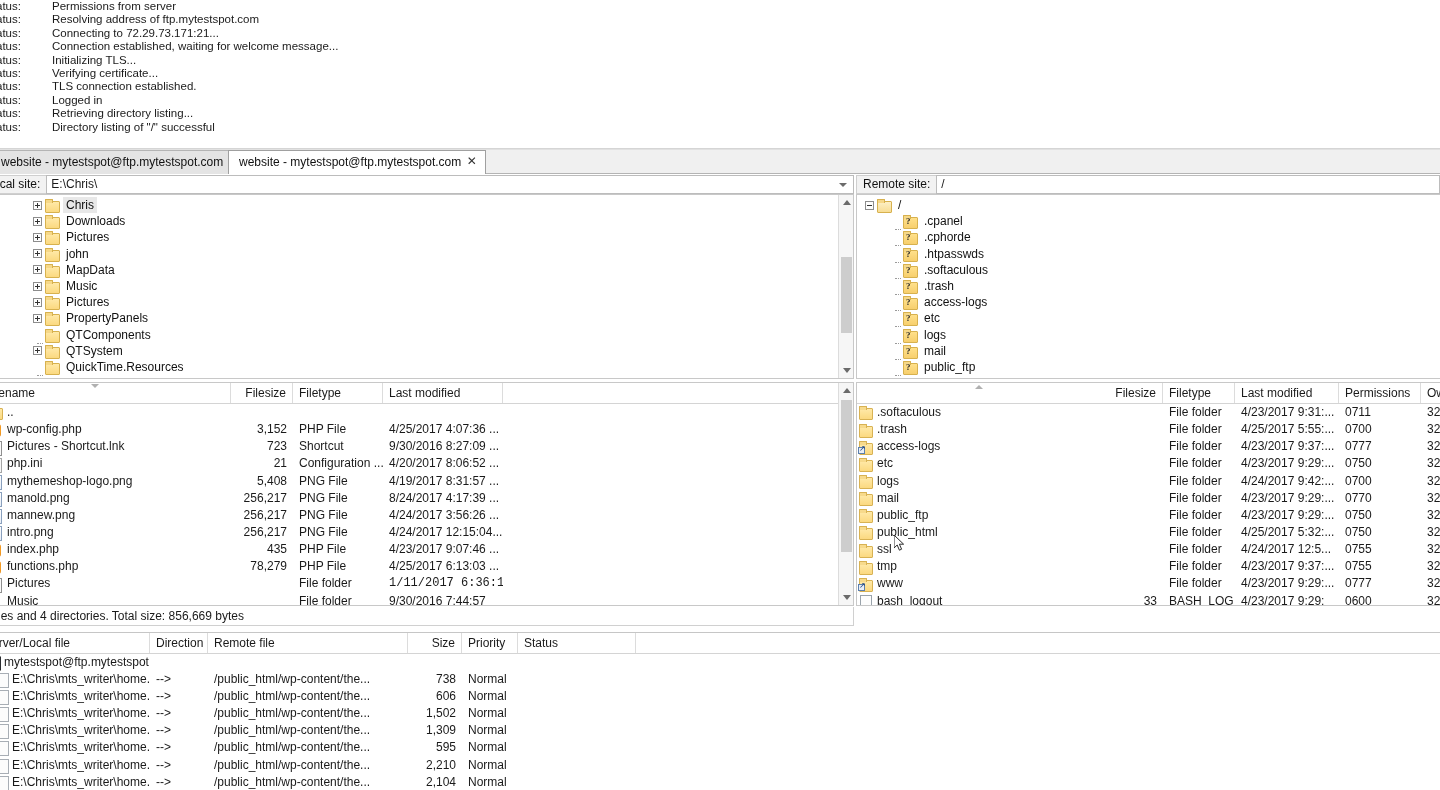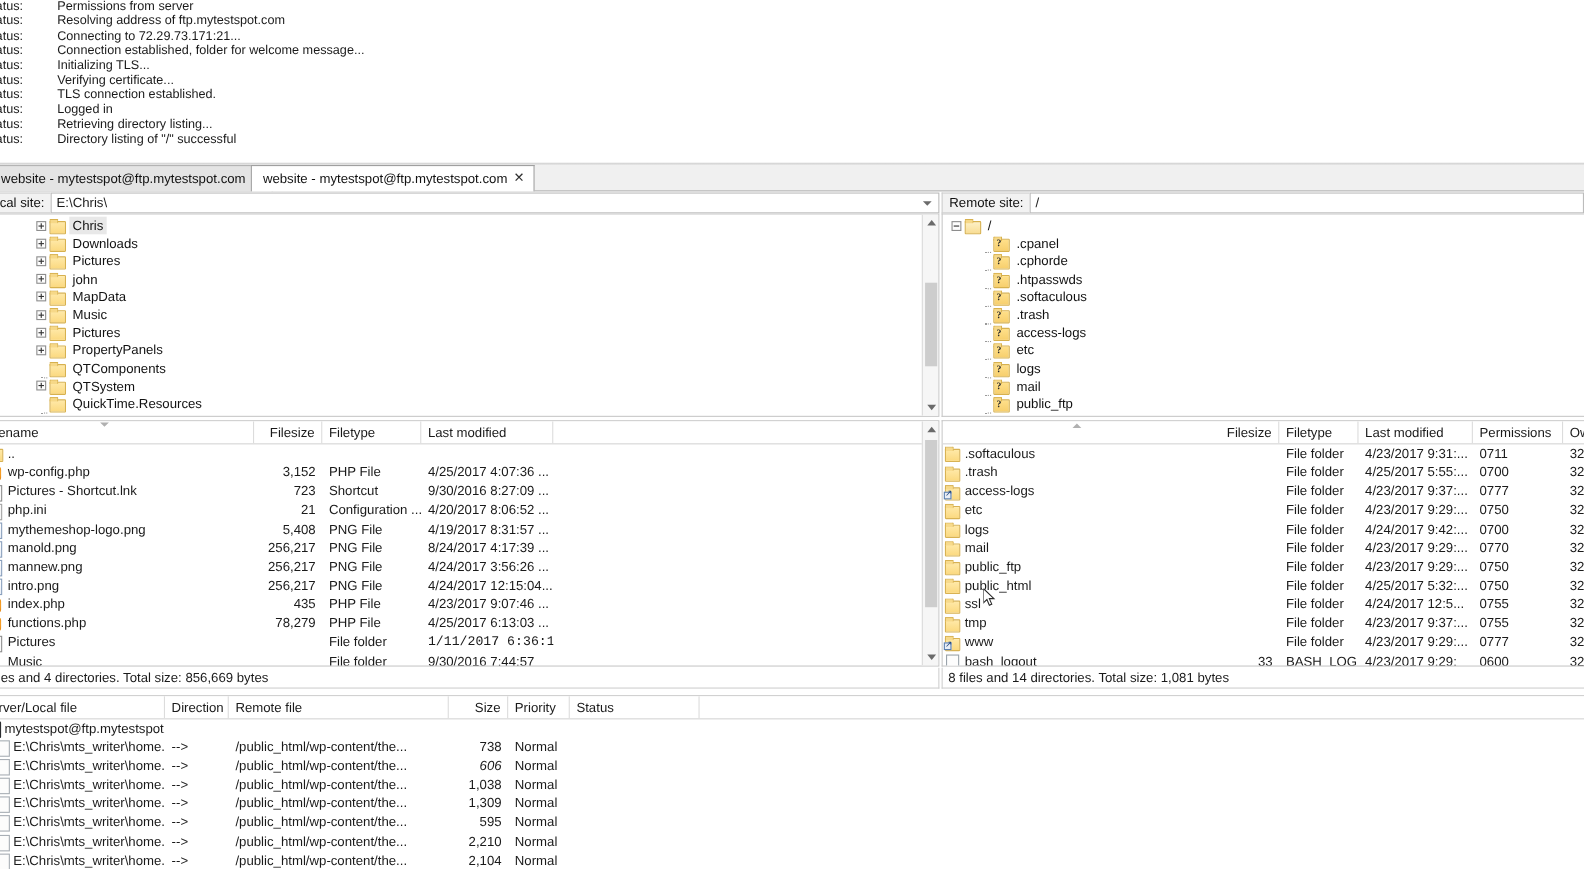--- a/index.html
+++ b/index.html
@@ -311,21 +311,21 @@
 </style>
 </head>
 <body>
 
 <div class="app">
 
   <div class="log" id="log">
       <div class="log-row"><span class="log-label">atus:</span><span class="log-msg">Permissions from server</span></div>
       <div class="log-row"><span class="log-label">atus:</span><span class="log-msg">Resolving address of ftp.mytestspot.com</span></div>
       <div class="log-row"><span class="log-label">atus:</span><span class="log-msg">Connecting to 72.29.73.171:21...</span></div>
-      <div class="log-row"><span class="log-label">atus:</span><span class="log-msg">Connection established, folder for welcome message...</span></div>
+      <div class="log-row"><span class="log-label">atus:</span><span class="log-msg">Connection established, waiting for welcome message...</span></div>
       <div class="log-row"><span class="log-label">atus:</span><span class="log-msg">Initializing TLS...</span></div>
       <div class="log-row"><span class="log-label">atus:</span><span class="log-msg">Verifying certificate...</span></div>
       <div class="log-row"><span class="log-label">atus:</span><span class="log-msg">TLS connection established.</span></div>
       <div class="log-row"><span class="log-label">atus:</span><span class="log-msg">Logged in</span></div>
       <div class="log-row"><span class="log-label">atus:</span><span class="log-msg">Retrieving directory listing...</span></div>
       <div class="log-row"><span class="log-label">atus:</span><span class="log-msg">Directory listing of "/" successful</span></div>
     </div>
 
   <div class="tabstrip">
     <div class="tab" id="tab0">
@@ -732,21 +732,20 @@
           <div class="lcell right" style="left: 248px; width: 58px;">33</div>
           <div class="lcell" style="left: 306px; width: 72px;">BASH_LOG</div>
           <div class="lcell" style="left: 378px; width: 104px;">4/23/2017 9:29:</div>
           <div class="lcell" style="left: 482px; width: 82px;">0600</div>
           <div class="lcell" style="left: 564px; width: 46px;">3205 3</div>
         </div>
       </div>
   </div>
 
   <div class="lstatus local">files and 4 directories. Total size: 856,669 bytes</div>
-  <div class="lstatus remote">8 files and 14 directories. Total size: 1,081 bytes</div>
 
   <div class="queue">
     <div class="qhead" id="queueHead">
         <div class="hcell" style="left: 0px; width: 164px;">erver/Local file</div>
         <div class="hcell" style="left: 164px; width: 58px;">Direction</div>
         <div class="hcell" style="left: 222px; width: 200px;">Remote file</div>
         <div class="hcell right" style="left: 422px; width: 54px;">Size</div>
         <div class="hcell" style="left: 476px; width: 56px;">Priority</div>
         <div class="hcell" style="left: 532px; width: 118px;">Status</div>
       </div>
@@ -767,30 +766,30 @@
           <div class="qcell" style="left: 222px; width: 200px;">/public_html/wp-content/the...</div>
           <div class="qcell right" style="left: 422px; width: 54px;">738</div>
           <div class="qcell" style="left: 476px; width: 56px;">Normal</div>
           <div class="qcell" style="left: 532px; width: 118px;"></div>
         </div>
         <div class="qrow">
           <span class="qicon file" style="left: 10px;"></span>
           <div class="qcell" style="left: 0px; width: 164px; padding-left: 26px;">E:\Chris\mts_writer\home...</div>
           <div class="qcell" style="left: 164px; width: 58px;">--&gt;</div>
           <div class="qcell" style="left: 222px; width: 200px;">/public_html/wp-content/the...</div>
-          <div class="qcell right" style="left: 422px; width: 54px; font-style: italic;">606</div>
+          <div class="qcell right" style="left: 422px; width: 54px;">606</div>
           <div class="qcell" style="left: 476px; width: 56px;">Normal</div>
           <div class="qcell" style="left: 532px; width: 118px;"></div>
         </div>
         <div class="qrow">
           <span class="qicon file" style="left: 10px;"></span>
           <div class="qcell" style="left: 0px; width: 164px; padding-left: 26px;">E:\Chris\mts_writer\home...</div>
           <div class="qcell" style="left: 164px; width: 58px;">--&gt;</div>
           <div class="qcell" style="left: 222px; width: 200px;">/public_html/wp-content/the...</div>
-          <div class="qcell right" style="left: 422px; width: 54px;">1,038</div>
+          <div class="qcell right" style="left: 422px; width: 54px;">1,502</div>
           <div class="qcell" style="left: 476px; width: 56px;">Normal</div>
           <div class="qcell" style="left: 532px; width: 118px;"></div>
         </div>
         <div class="qrow">
           <span class="qicon file" style="left: 10px;"></span>
           <div class="qcell" style="left: 0px; width: 164px; padding-left: 26px;">E:\Chris\mts_writer\home...</div>
           <div class="qcell" style="left: 164px; width: 58px;">--&gt;</div>
           <div class="qcell" style="left: 222px; width: 200px;">/public_html/wp-content/the...</div>
           <div class="qcell right" style="left: 422px; width: 54px;">1,309</div>
           <div class="qcell" style="left: 476px; width: 56px;">Normal</div>

